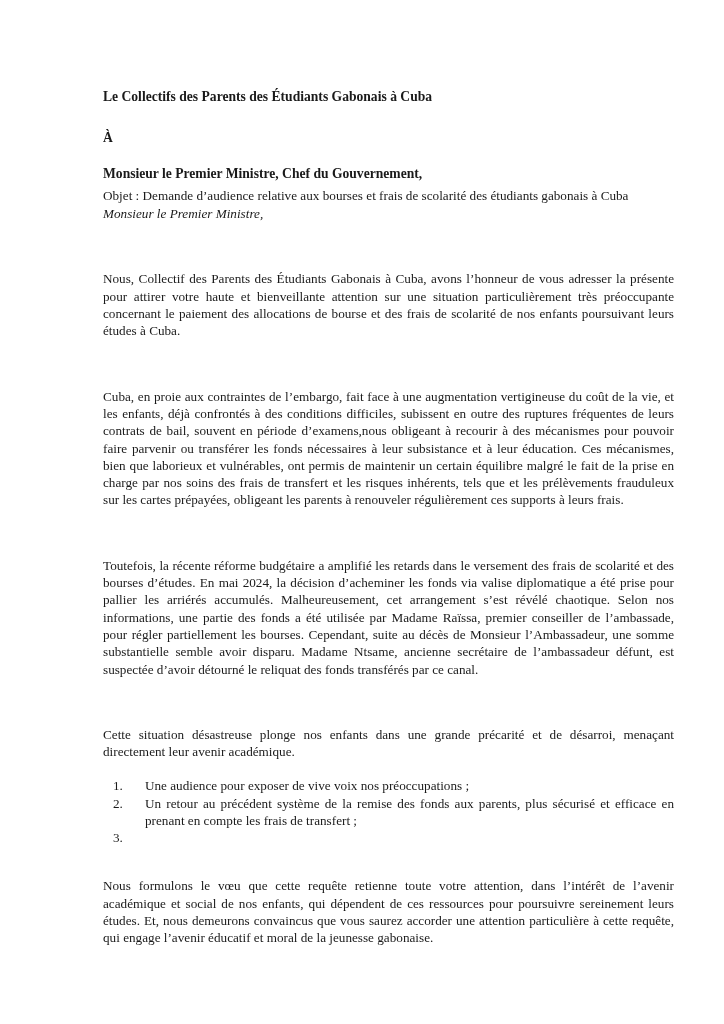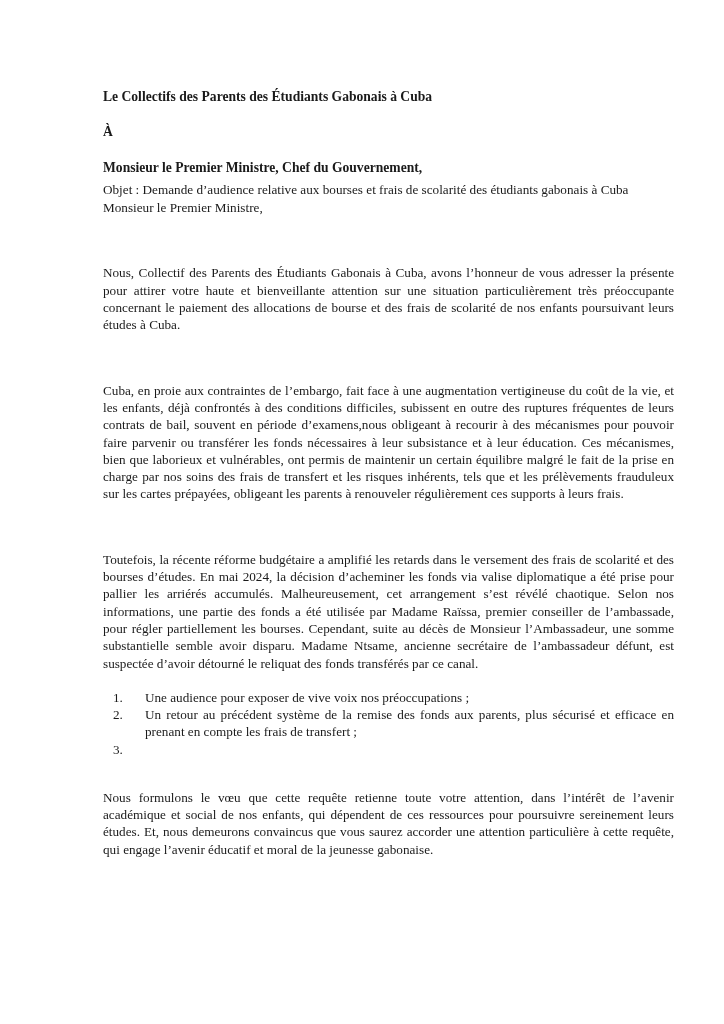--- a/index.html
+++ b/index.html
@@ -24,25 +24,25 @@
       line-height: 17.3px;
     }
     .p {
       margin: 0;
       text-align: justify;
     }
     .bold {
       font-weight: bold;
       font-size: 13.6px;
     }
-    .sender { margin-bottom: 18px; }
+    .sender { margin-bottom: 24px; }
     .to-label { margin-bottom: 18px; }
     .recipient { margin-bottom: 5px; }
     .subject { margin-bottom: 1px; }
-    .salutation { margin-bottom: 17px; }
+    .salutation { margin-bottom: 17px; font-style: italic; }
     .body-para { margin-bottom: 17px; margin-top: 48px; }
     .list {
       list-style: none;
       margin: 0 0 17px 0;
       padding: 0;
     }
     .list li {
       position: relative;
       padding-left: 42px;
       text-align: justify;
@@ -59,20 +59,21 @@
 <div class="page">
   <p class="p bold sender">Le Collectifs des Parents des Étudiants Gabonais à Cuba</p>
   <p class="p bold to-label">À</p>
   <p class="p bold recipient">Monsieur le Premier Ministre, Chef du Gouvernement,</p>
   <p class="p subject">Objet : Demande d’audience relative aux bourses et frais de scolarité des étudiants gabonais à Cuba</p>
   <p class="p salutation">Monsieur le Premier Ministre,</p>
 
   <p class="p body-para">Nous, Collectif des Parents des Étudiants Gabonais à Cuba, avons l’honneur de vous adresser la présente pour attirer votre haute et bienveillante attention sur une situation particulièrement très préoccupante concernant le paiement des allocations de bourse et des frais de scolarité de nos enfants poursuivant leurs études à Cuba.</p>
   <p class="p body-para">Cuba, en proie aux contraintes de l’embargo, fait face à une augmentation vertigineuse du coût de la vie, et les enfants, déjà confrontés à des conditions difficiles, subissent en outre des ruptures fréquentes de leurs contrats de bail, souvent en période d’examens,nous obligeant à recourir à des mécanismes pour pouvoir faire parvenir ou transférer les fonds nécessaires à leur subsistance et à leur éducation. Ces mécanismes, bien que laborieux et vulnérables, ont permis de maintenir un certain équilibre malgré le fait de la prise en charge par nos soins des frais de transfert et les risques inhérents, tels que et les prélèvements frauduleux sur les cartes prépayées, obligeant les parents à renouveler régulièrement ces supports à leurs frais.</p>
   <p class="p body-para">Toutefois, la récente réforme budgétaire a amplifié les retards dans le versement des frais de scolarité et des bourses d’études. En mai 2024, la décision d’acheminer les fonds via valise diplomatique a été prise pour pallier les arriérés accumulés. Malheureusement, cet arrangement s’est révélé chaotique. Selon nos informations, une partie des fonds a été utilisée par Madame Raïssa, premier conseiller de l’ambassade, pour régler partiellement les bourses. Cependant, suite au décès de Monsieur l’Ambassadeur, une somme substantielle semble avoir disparu. Madame Ntsame, ancienne secrétaire de l’ambassadeur défunt, est suspectée d’avoir détourné le reliquat des fonds transférés par ce canal.</p>
+  <p class="p body-para">Cette situation désastreuse plonge nos enfants dans une grande précarité et de désarroi, menaçant directement leur avenir académique.</p>
 
   <ol class="list">
     <li>
       <span class="num">1.</span>
       <span>Une audience pour exposer de vive voix nos préoccupations ;</span>
     </li>
     <li>
       <span class="num">2.</span>
       <span>Un retour au précédent système de la remise des fonds aux parents, plus sécurisé et efficace en prenant en compte les frais de transfert ;</span>
     </li>

